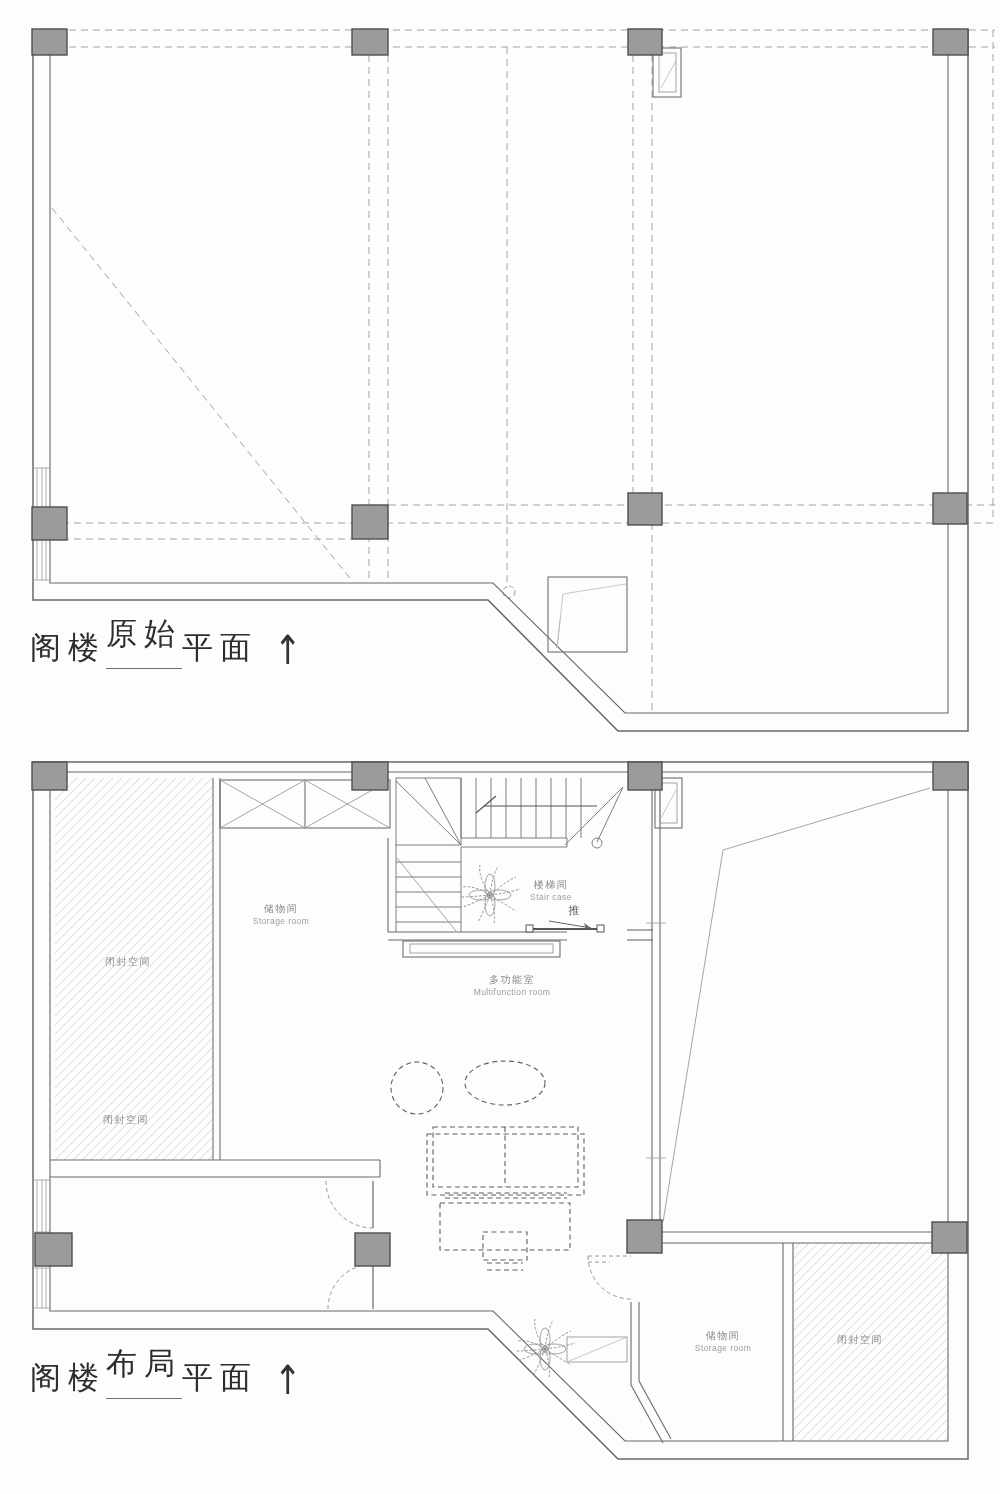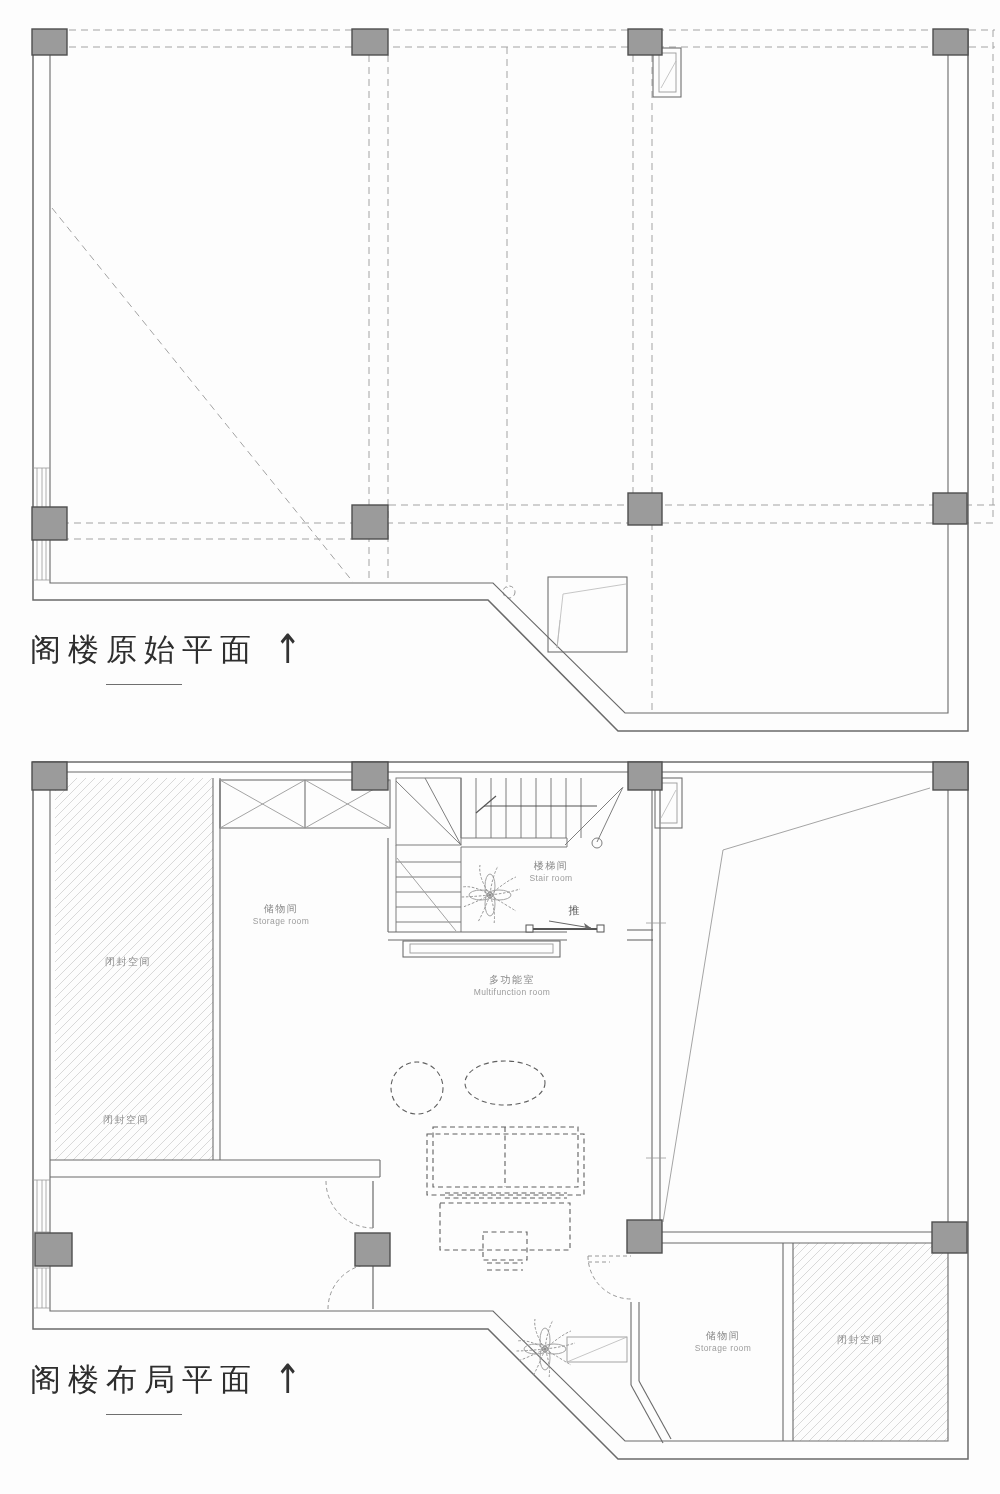--- a/index.html
+++ b/index.html
@@ -22,22 +22,22 @@
   .doorleaf{stroke:var(--wall);stroke-width:1.2;fill:none;}
   .col{fill:var(--column_fill);stroke:var(--column_stroke);stroke-width:1.4;}
   .hatchrect{fill:url(#hatchpat);stroke:none;}
   .glz{stroke:var(--thin);stroke-width:0.8;fill:none;}
   .tread{stroke:#777;stroke-width:0.95;fill:none;}
   .plant{stroke:#8a8a8a;stroke-width:0.9;fill:none;stroke-dasharray:2.6 1.7;}
   .rlabel{position:absolute;transform:translate(-50%,-50%);text-align:center;white-space:nowrap;line-height:1.25;}
   .rlabel .zh{display:block;font-size:10px;letter-spacing:1.5px;color:var(--label);}
   .rlabel .en{display:block;font-size:8.5px;letter-spacing:0.4px;color:var(--label_en);}
   .pushlabel{position:absolute;transform:translate(-50%,-50%);font-size:11px;color:#555;letter-spacing:0;}
-  .title{position:absolute;display:flex;align-items:flex-start;color:var(--title);
-         font-family:"Liberation Serif","DejaVu Serif",serif;font-size:31px;letter-spacing:7px;margin-top:16px;}
+  .title{position:absolute;display:flex;align-items:flex-end;color:var(--title);
+         font-family:"Liberation Serif","DejaVu Serif",serif;font-size:31px;letter-spacing:7px;}
   .title .u{border-bottom:1.5px solid #6f6f6f;padding-bottom:13px;}
   .title .arrow{font-family:"DejaVu Sans",sans-serif;font-size:33px;letter-spacing:0;
                 margin-left:16px;transform:scaleY(1.22);color:#333;}
 </style>
 </head>
 <body>
 
 <div class="sheet">
 
 <svg width="1000" height="1494" viewBox="0 0 1000 1494">
@@ -302,23 +302,23 @@
 <div class="rlabel" style="left:128px;top:962px;">
   <span class="zh">闭封空间</span>
 </div>
 <div class="rlabel" style="left:126px;top:1120px;">
   <span class="zh">闭封空间</span>
 </div>
 <div class="rlabel" style="left:281px;top:915px;">
   <span class="zh">储物间</span>
   <span class="en">Storage room</span>
 </div>
-<div class="rlabel" style="left:551px;top:872px;">
+<div class="rlabel" style="left:551px;top:891px;">
   <span class="zh">楼梯间</span>
-  <span class="en">Stair room</span>
+  <span class="en">Stair case</span>
 </div>
 <div class="pushlabel" style="left:574px;top:910px;">推</div>
 <div class="rlabel" style="left:512px;top:986px;">
   <span class="zh">多功能室</span>
   <span class="en">Multifunction room</span>
 </div>
 <div class="rlabel" style="left:723px;top:1342px;">
   <span class="zh">储物间</span>
   <span class="en">Storage room</span>
 </div>

